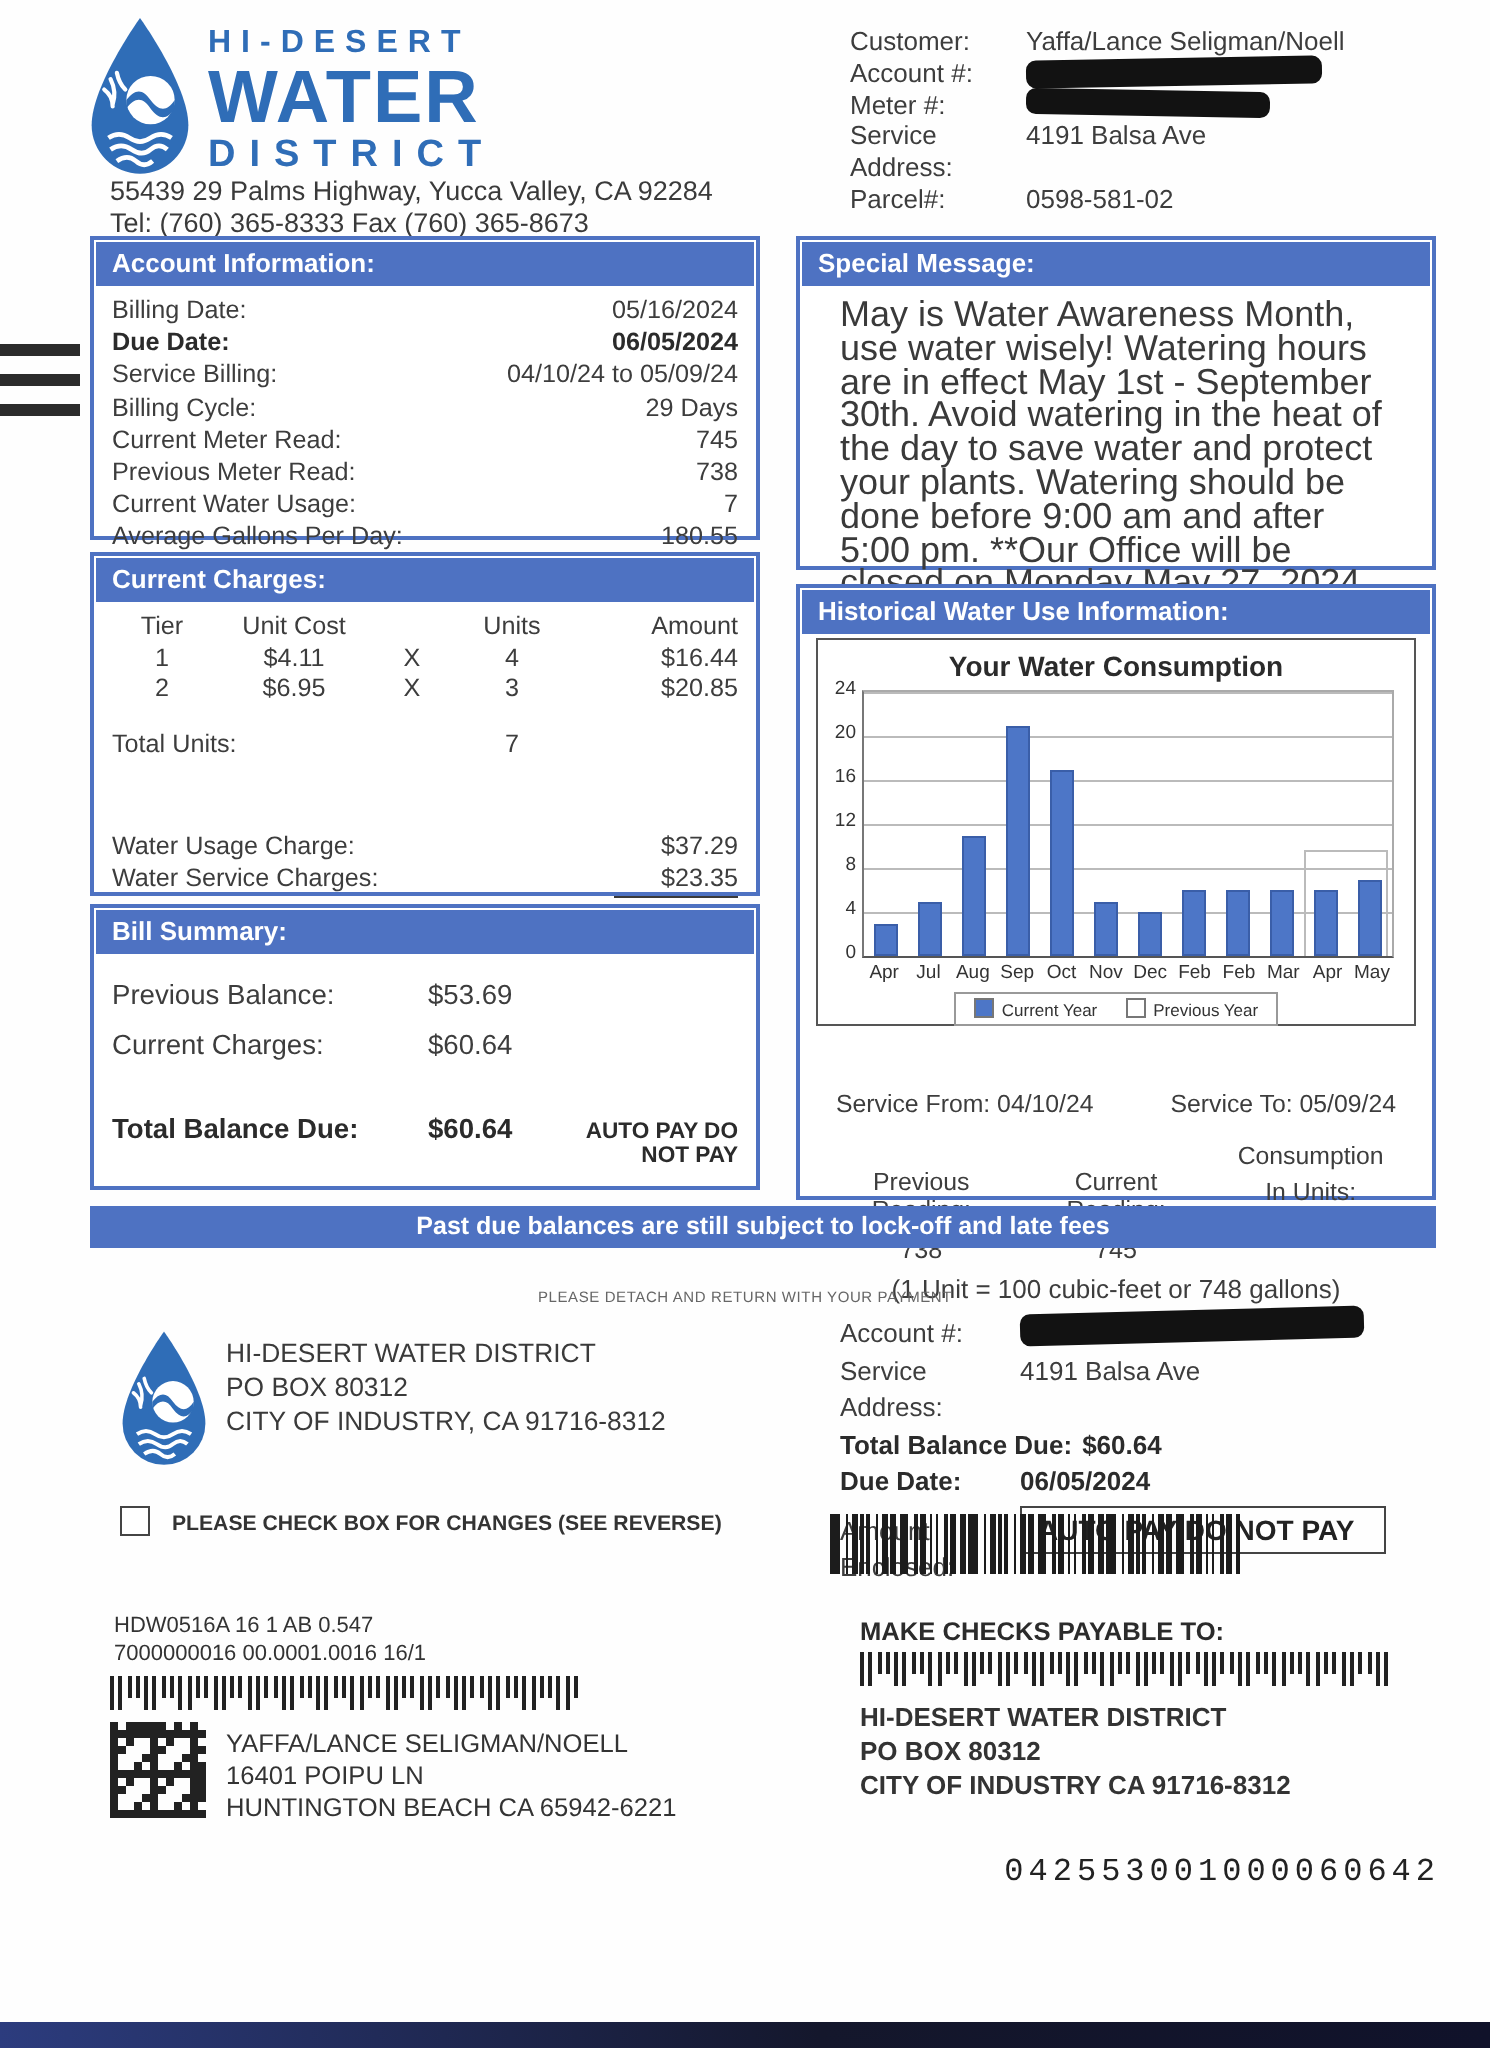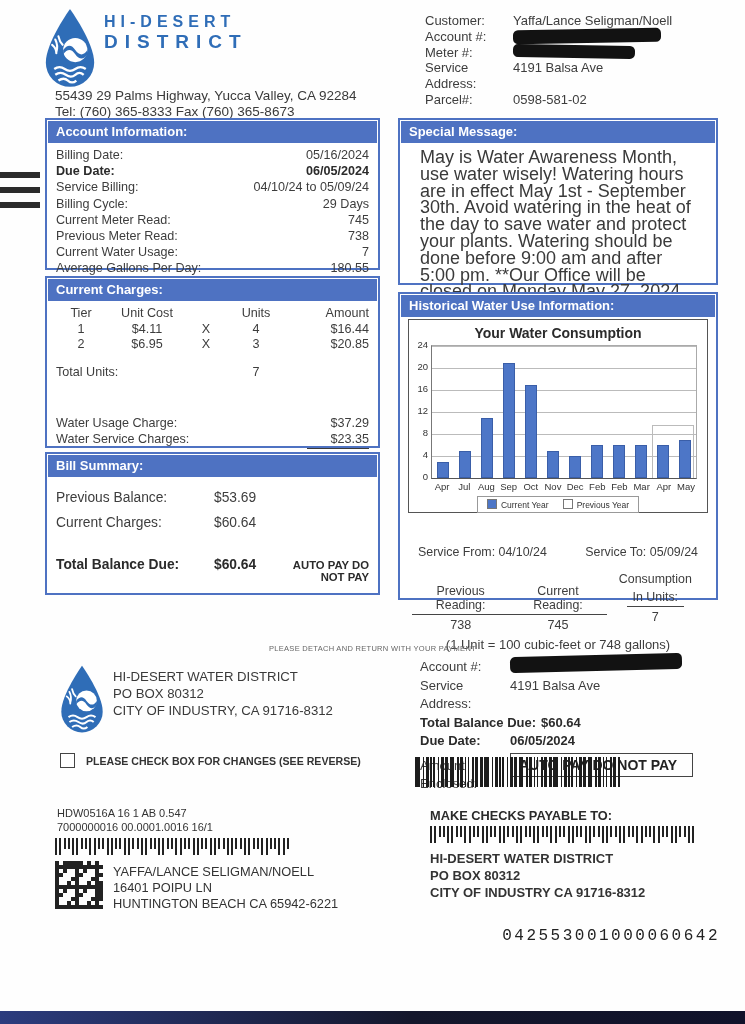--- a/index.html
+++ b/index.html
@@ -80,20 +80,21 @@
 
   <svg class="abs" style="left:38px;top:8px" width="64" height="82" viewBox="0 0 60 78">
     <path d="M30 1 C30 1 7 33 7 52 a23 23 0 0 0 46 0 C53 33 30 1 30 1 Z" fill="#2f6db7"></path>
     <circle cx="35" cy="40" r="11.5" fill="#fff"></circle>
     <path d="M23.5 40 c4 -5.5 8 -5.5 11.5 0 c4 5.5 8 5.5 11.5 0 l0 4 c-3.5 5.5 -7.5 5.5 -11.5 0 c-3.5 -5.5 -7.5 -5.5 -11.5 0 Z" fill="#2f6db7"></path>
     <path d="M16 30 q3 6 1 12 M13 35 q4 3 4 8 M19 27 q1 5 4 8" stroke="#fff" stroke-width="2" fill="none" stroke-linecap="round"></path>
     <path d="M15 58 q5 -3.5 10 0 t10 0 t10 0 M16 63.5 q5 -3.5 10 0 t9 0 t8 0 M19 69 q5 -3.5 9 0 t8 0" stroke="#fff" stroke-width="2.2" fill="none"></path>
   </svg>
   <div class="abs" style="left:104px;top:13px">
     <div class="brand-line1">HI-DESERT</div>
+    <div class="brand-line2">WATER</div>
     <div class="brand-line3">DISTRICT</div>
   </div>
   <div class="abs addr" style="left:55px;top:88px">55439 29 Palms Highway, Yucca Valley, CA 92284</div>
   <div class="abs addr" style="left:55px;top:104px">Tel: (760) 365-8333 Fax (760) 365-8673</div>
 
   <div class="abs" style="left:425px;top:13px;width:295px">
     <div class="cust-row">
       <span class="lbl">Customer:</span>
       <span>Yaffa/Lance Seligman/Noell</span>
     </div>
@@ -318,20 +319,21 @@
       </div>
       <div class="rcol">
         <span class="rlabel" style="border-bottom:none;padding-bottom:0">Consumption</span><br>
         <span class="rlabel">In Units:</span>
         <div class="rvalue">7</div>
       </div>
     </div>
     <div style="text-align:center;font-size:13px;margin-top:5px">(1 Unit = 100 cubic-feet or 748 gallons)</div>
   </div>
 
+  <div class="banner">Past due balances are still subject to lock-off and late fees</div>
   <div class="detach">PLEASE DETACH AND RETURN WITH YOUR PAYMENT</div>
 
   <svg class="abs" style="left:55px;top:655px" width="54" height="90" viewBox="0 0 60 78">
     <path d="M30 1 C30 1 7 33 7 52 a23 23 0 0 0 46 0 C53 33 30 1 30 1 Z" fill="#2f6db7"></path>
     <circle cx="35" cy="40" r="11.5" fill="#fff"></circle>
     <path d="M23.5 40 c4 -5.5 8 -5.5 11.5 0 c4 5.5 8 5.5 11.5 0 l0 4 c-3.5 5.5 -7.5 5.5 -11.5 0 c-3.5 -5.5 -7.5 -5.5 -11.5 0 Z" fill="#2f6db7"></path>
     <path d="M16 30 q3 6 1 12 M13 35 q4 3 4 8 M19 27 q1 5 4 8" stroke="#fff" stroke-width="2" fill="none" stroke-linecap="round"></path>
     <path d="M15 58 q5 -3.5 10 0 t10 0 t10 0 M16 63.5 q5 -3.5 10 0 t9 0 t8 0 M19 69 q5 -3.5 9 0 t8 0" stroke="#fff" stroke-width="2.2" fill="none"></path>
   </svg>
   <div class="abs stub-addr" style="left:113px;top:668px">

